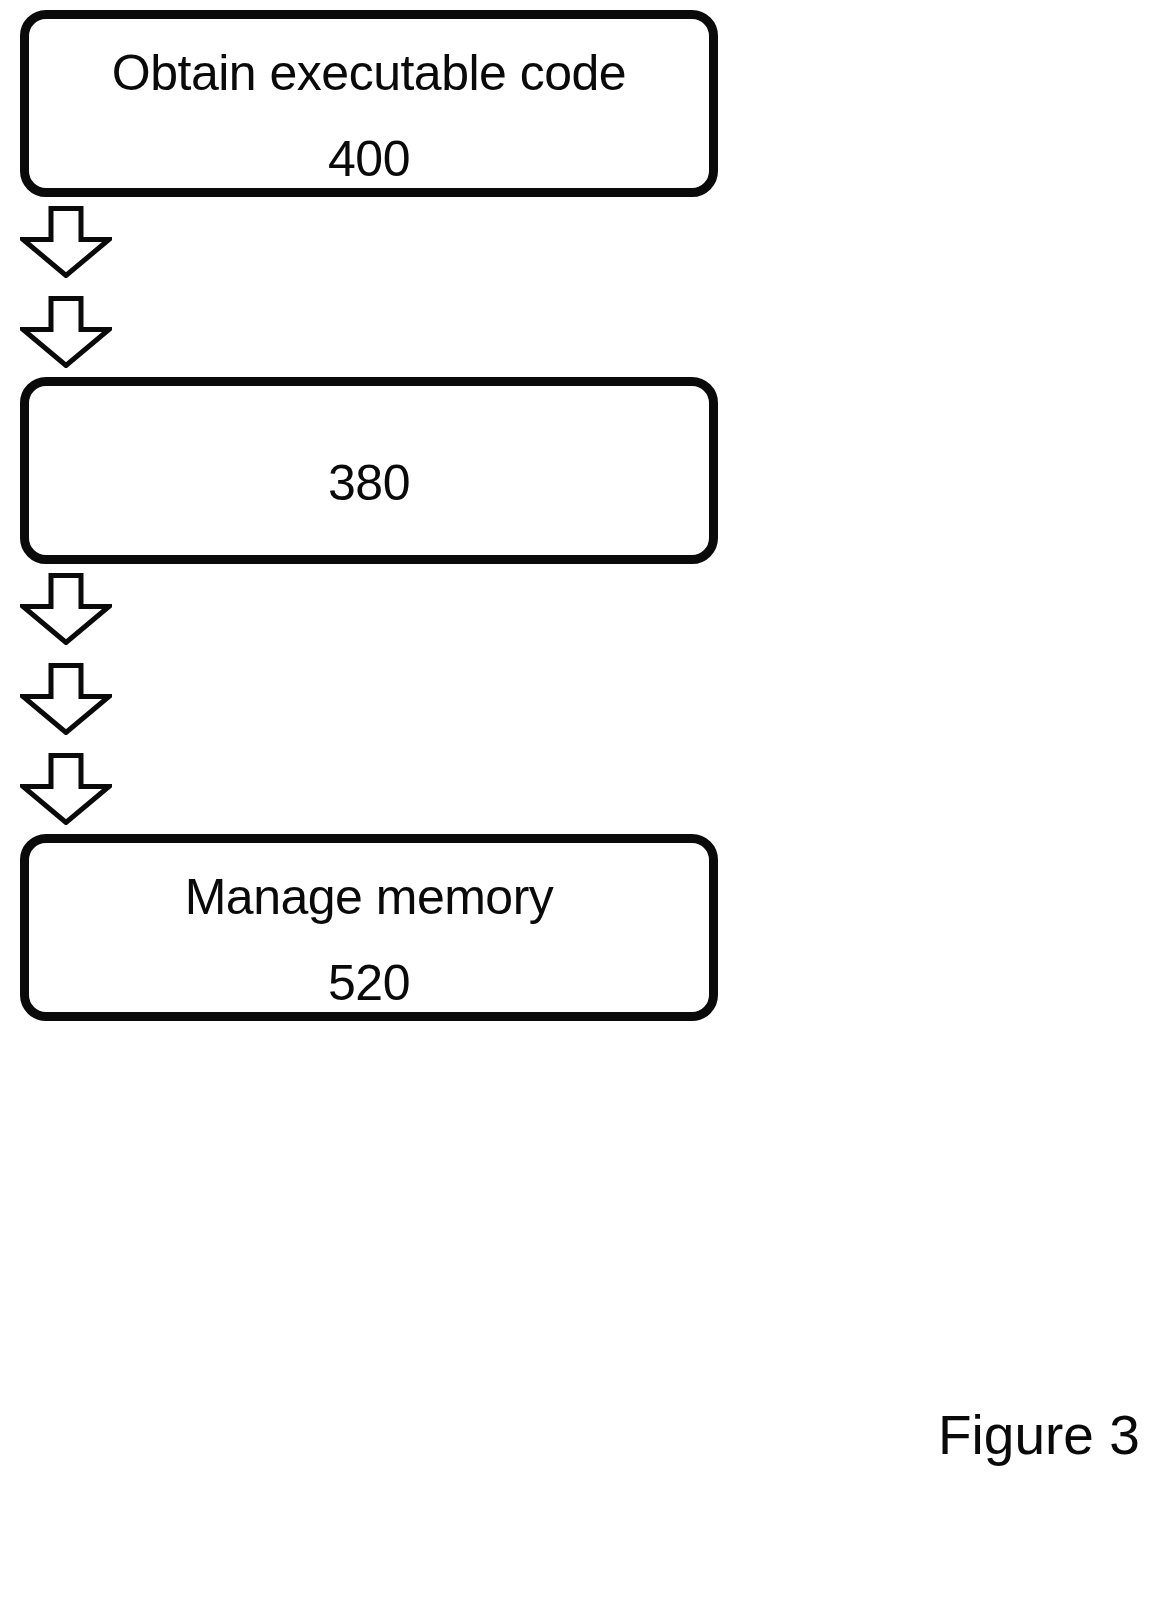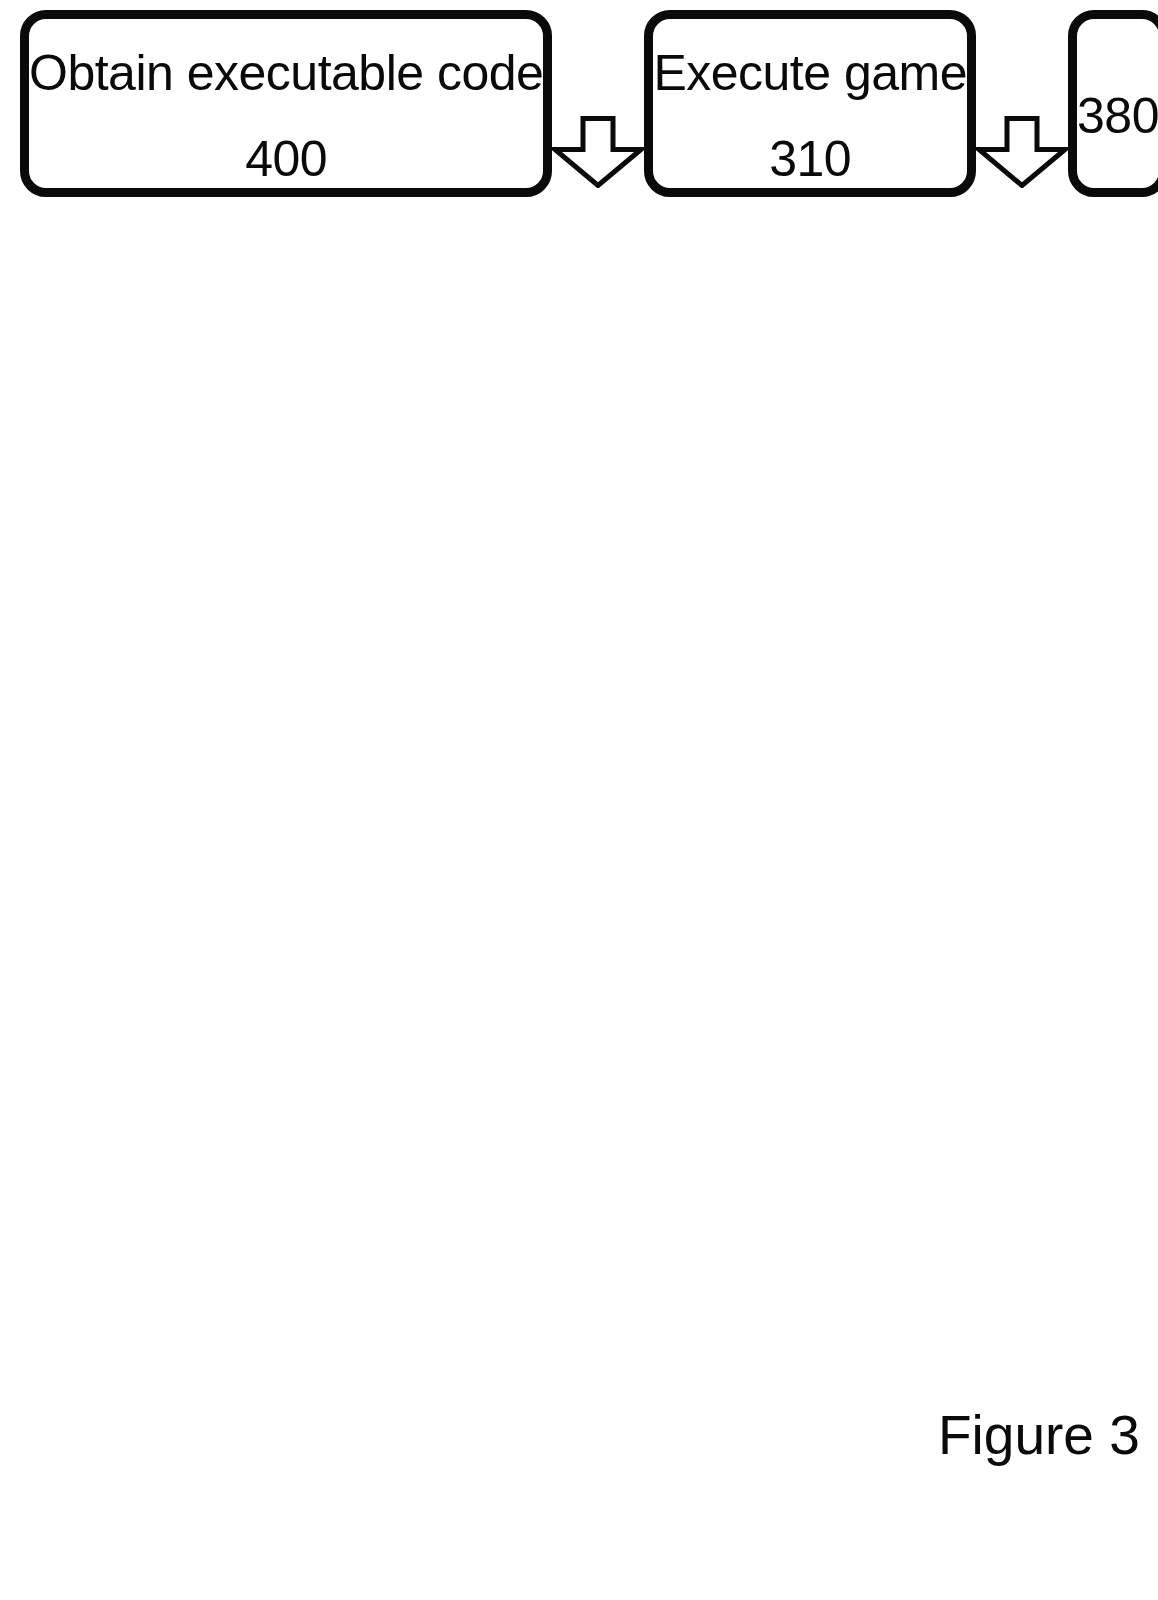--- a/index.html
+++ b/index.html
@@ -14,22 +14,22 @@
     font-family: "Liberation Sans", sans-serif;
     color: #0a0a0a;
     overflow: hidden;
   }
   .flow {
     position: absolute;
     left: 20px;
     top: 10px;
     width: 698px;
     display: flex;
-    flex-direction: row;
-    align-items: flex-end;
+    flex-direction: column;
+    align-items: flex-start;
   }
   .step-box {
     box-sizing: border-box;
     width: 100%;
     height: 187px;
     background: #ffffff;
     border: 9px solid #0a0a0a;
     border-radius: 26px;
     display: flex;
     flex-direction: column;
@@ -75,24 +75,20 @@
     <div class="step-label">Obtain executable code</div>
     <div class="step-ref">400</div>
   </div>
 
   <div class="arrow-wrap">
     <svg width="92" height="72" viewBox="0 0 92 72">
       <polygon points="31,2.5 61,2.5 61,33.5 89,33.5 46,69.5 3,33.5 31,33.5" fill="#ffffff" stroke="#0a0a0a" stroke-width="5" stroke-linejoin="miter"></polygon>
     </svg>
   </div>
 
-  <div class="step-box">
-    <div class="step-label">Execute game</div>
-    <div class="step-ref">310</div>
-  </div>
 
   <div class="arrow-wrap">
     <svg width="92" height="72" viewBox="0 0 92 72">
       <polygon points="31,2.5 61,2.5 61,33.5 89,33.5 46,69.5 3,33.5 31,33.5" fill="#ffffff" stroke="#0a0a0a" stroke-width="5" stroke-linejoin="miter"></polygon>
     </svg>
   </div>
 
   <div class="step-box">
     <div class="step-ref">380</div>
   </div>
@@ -111,18 +107,19 @@
   </div>
 
 
   <div class="arrow-wrap">
     <svg width="92" height="72" viewBox="0 0 92 72">
       <polygon points="31,2.5 61,2.5 61,33.5 89,33.5 46,69.5 3,33.5 31,33.5" fill="#ffffff" stroke="#0a0a0a" stroke-width="5" stroke-linejoin="miter"></polygon>
     </svg>
   </div>
 
   <div class="step-box">
+    <div class="step-label">Manage memory</div>
     <div class="step-ref">520</div>
   </div>
 
 </div>
 
 <div class="figure-label">Figure 3</div>
 
 </body></html>

